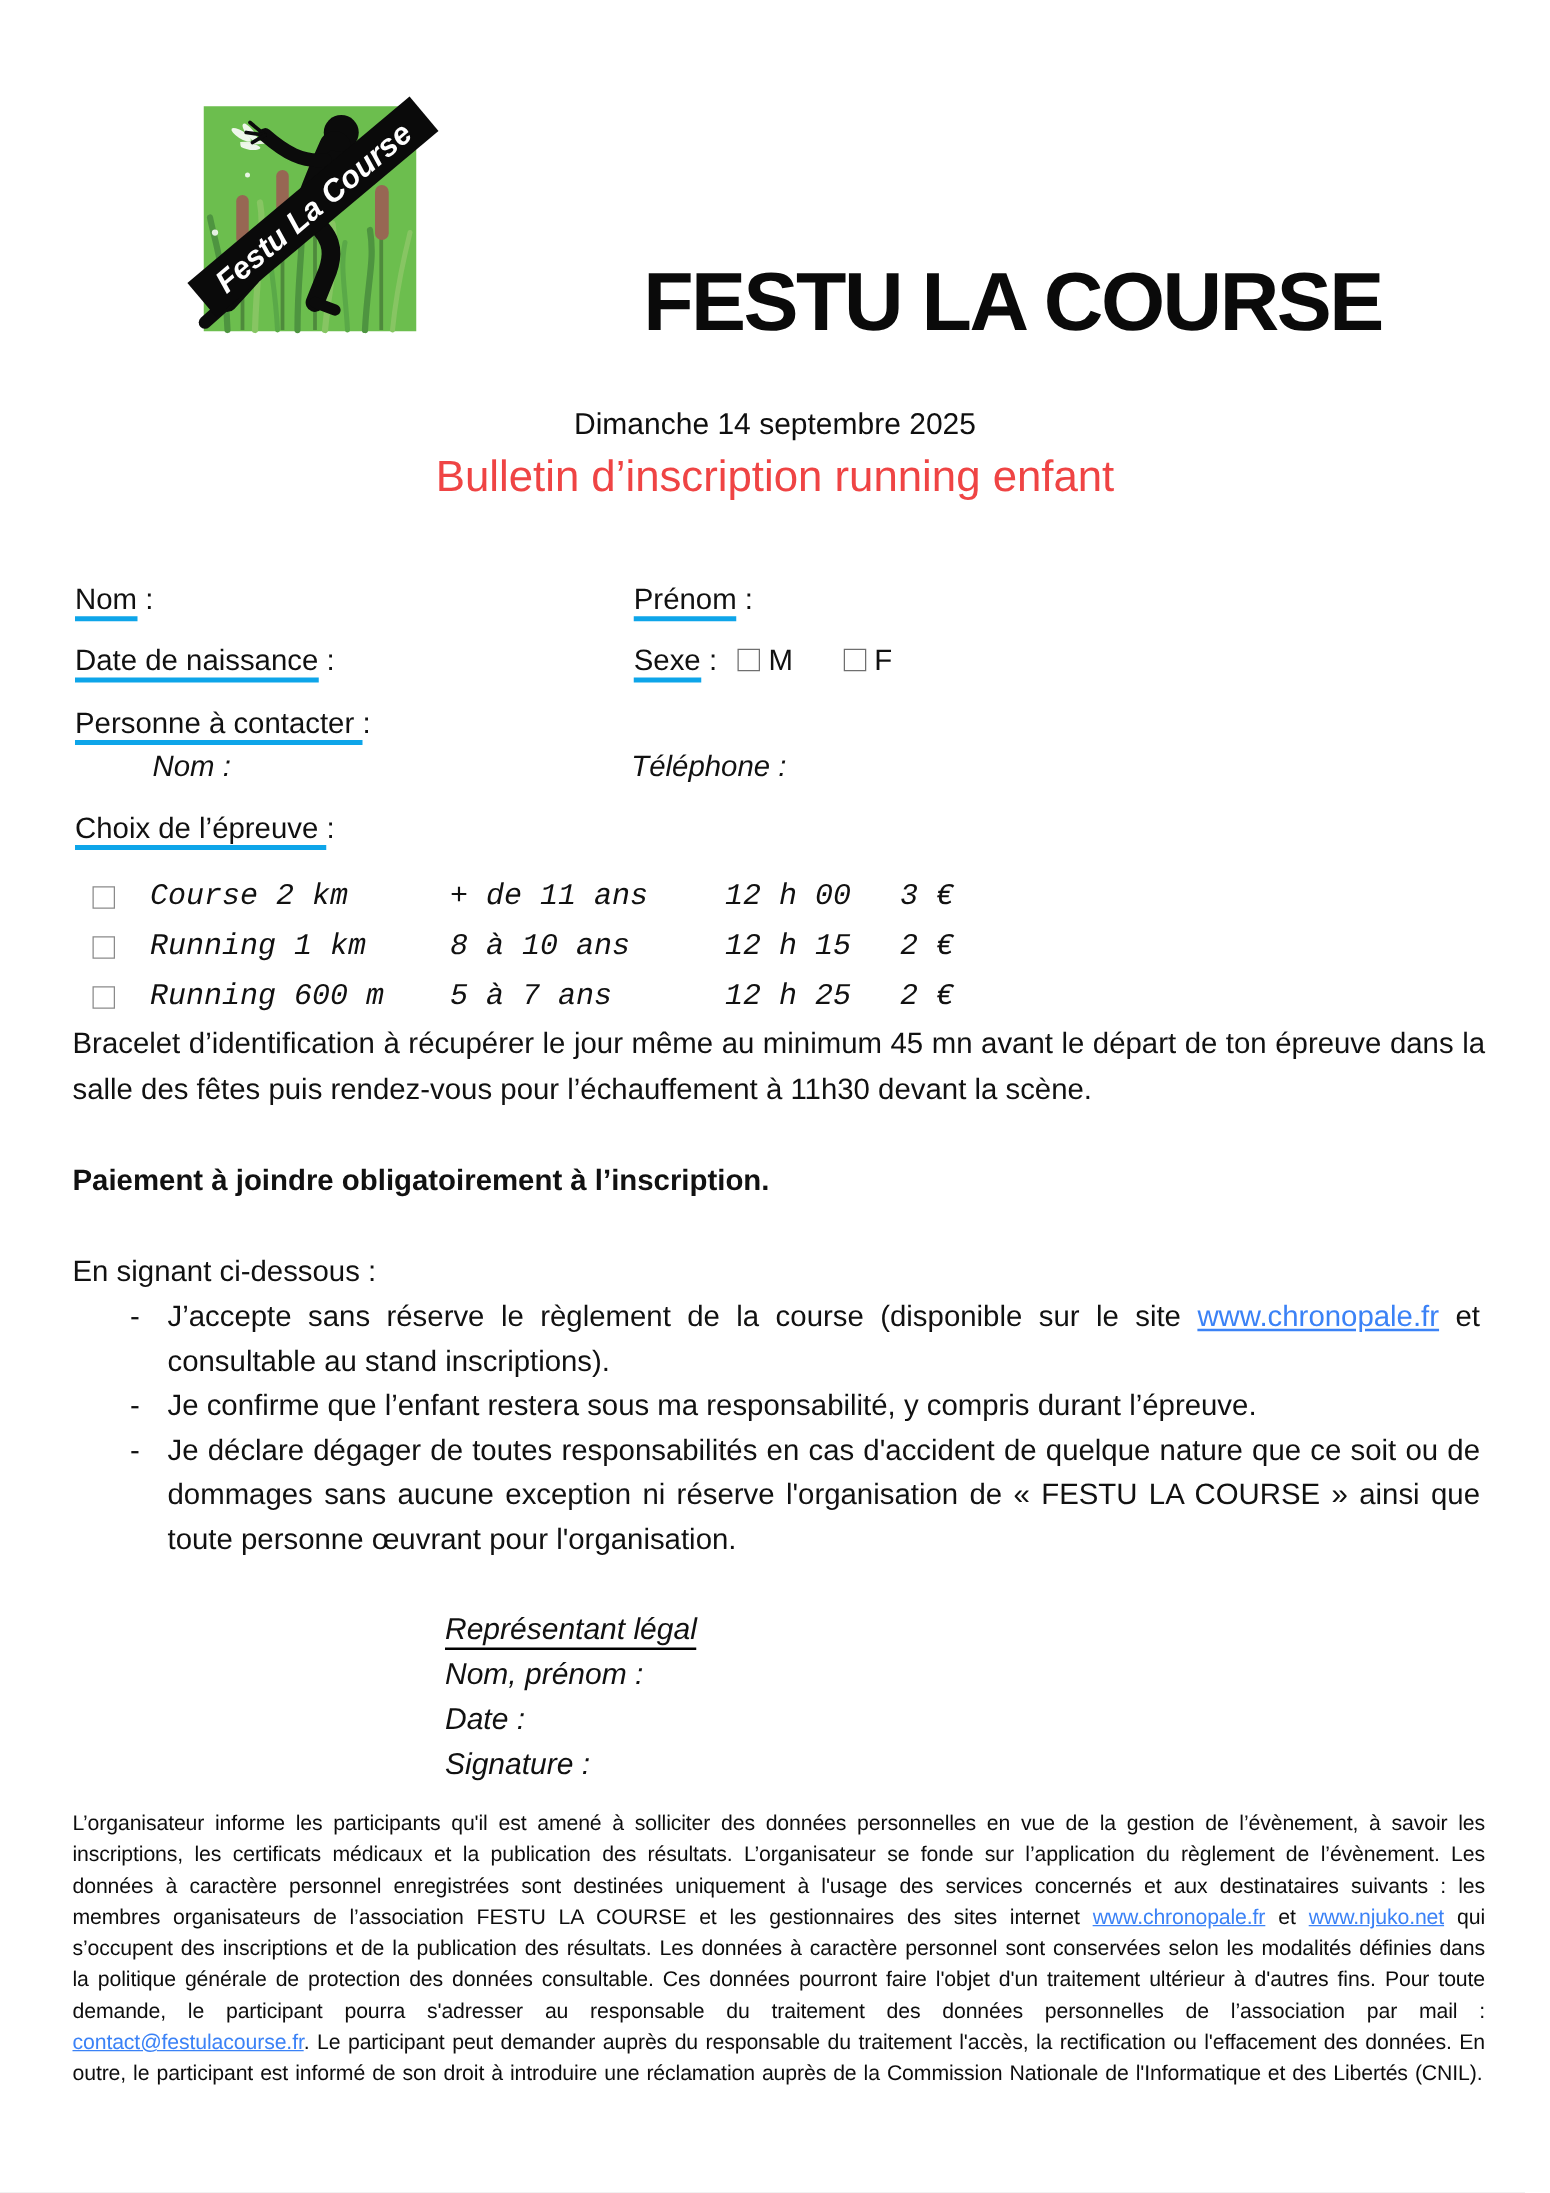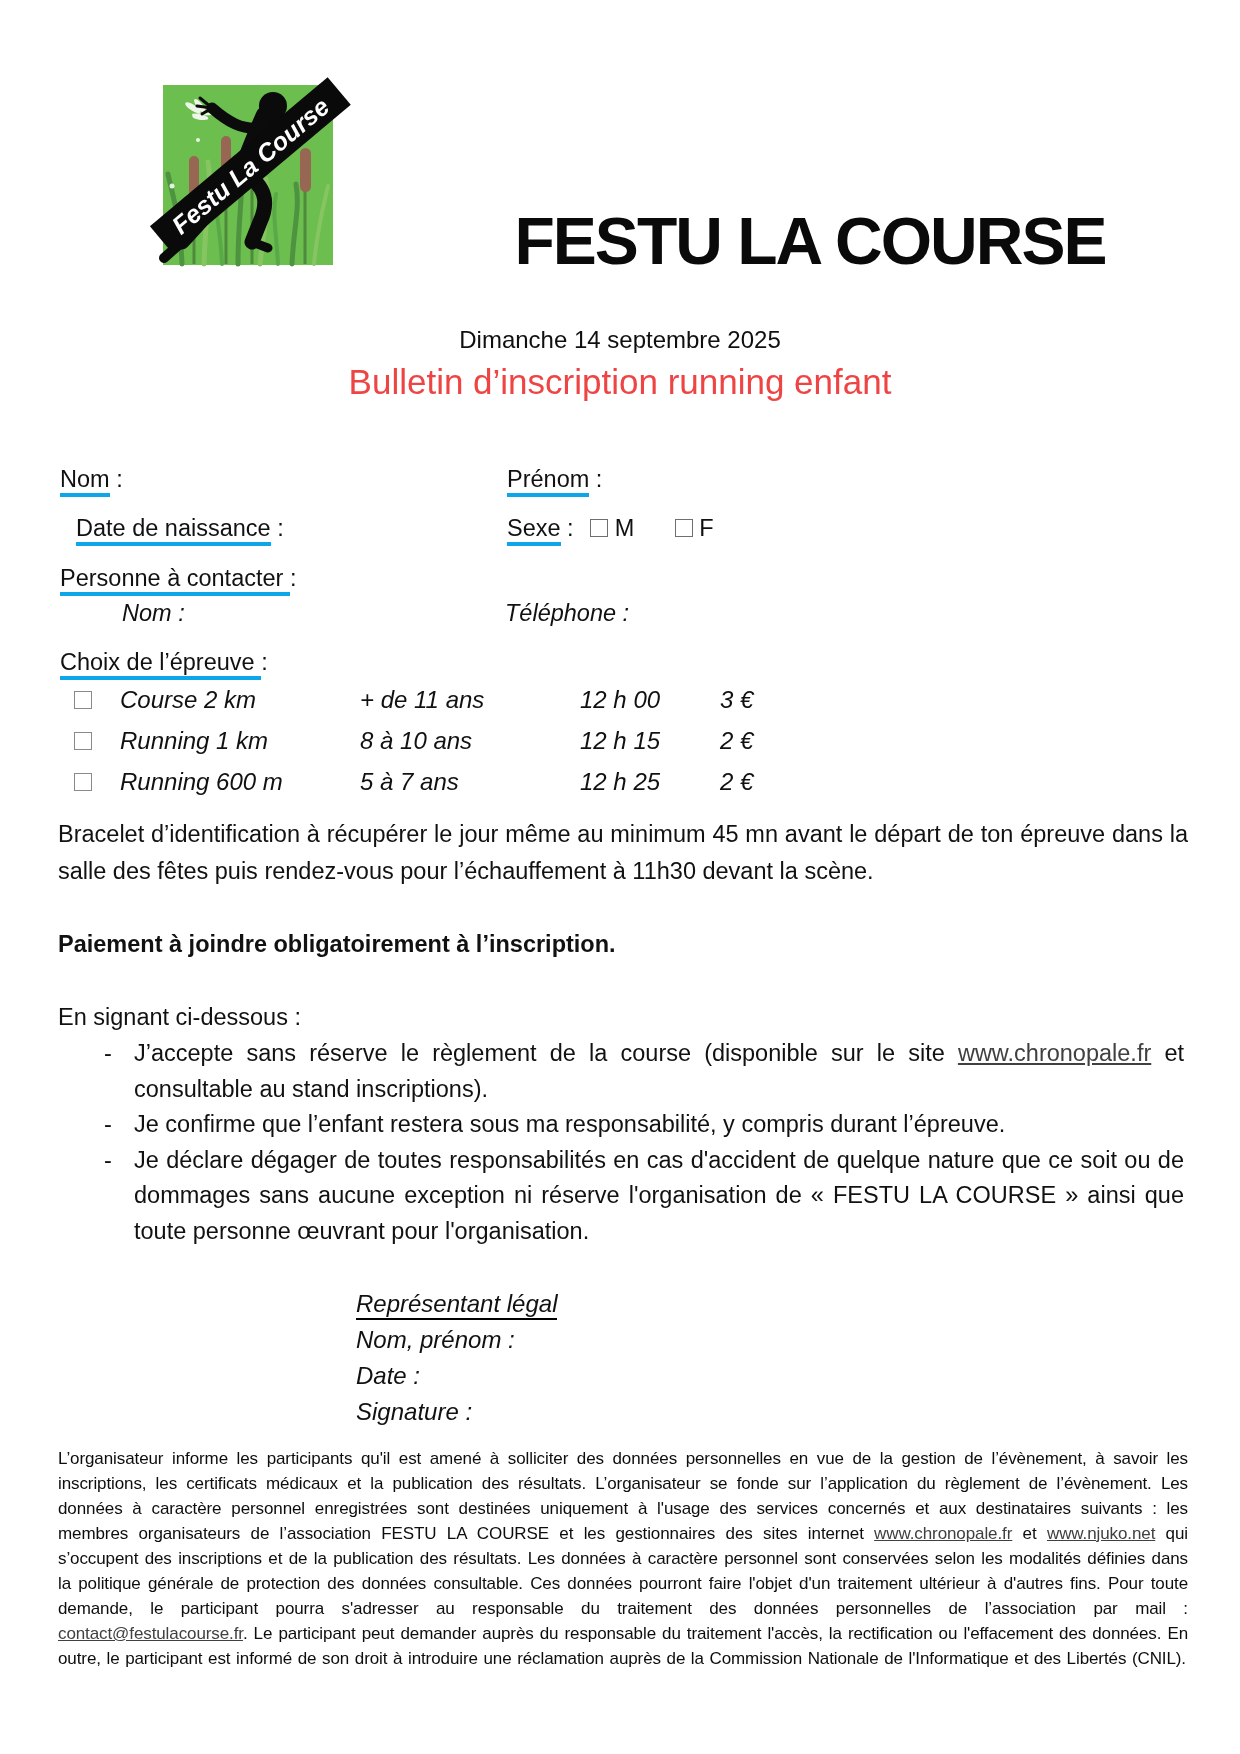--- a/index.html
+++ b/index.html
@@ -20,21 +20,21 @@
   .cb{display:inline-block;width:16px;height:16px;border:1.6px solid #6f6f6f;background:#fff;vertical-align:-1px;}
   .cb.dark{border-color:#8a8a8a;}
   .events-grid{display:grid;grid-template-columns:46px 240px 220px 140px auto;row-gap:13px;align-items:center;}
   .ev{font-size:24px;font-style:italic;white-space:nowrap;}
   .para{font-size:23.5px;line-height:37px;text-align:justify;}
   .bold{font-weight:700;}
   .bullets{font-size:23.5px;line-height:35.5px;}
   .bullet-item{display:flex;margin-bottom:0px;}
   .bullet-dash{width:30px;flex:none;}
   .bullet-text{width:1050px;text-align:justify;}
-  .link{color:#404040;text-decoration:underline;cursor:pointer;}
+  .link{color:#3b82f6;text-decoration:underline;cursor:pointer;}
   .rep-block{font-size:24px;font-style:italic;line-height:36px;}
   .rep-head{border-bottom:2px solid #000;padding-bottom:1px;}
   .legal{font-size:17px;line-height:25px;text-align:justify;letter-spacing:-0.1px;color:#0d0d0d;word-spacing:1px;}
   .legal .link{font-size:17px;}
   svg text{font-family:"Liberation Sans","DejaVu Sans",sans-serif;}
 </style>
 </head>
 <body>
 
 <div class="page">
@@ -120,42 +120,42 @@
   <div class="abs center doc-title" style="top:362px;">Bulletin d’inscription running enfant</div>
 
 
   <div class="abs lbl" style="left:60px;top:466px;">
     <span class="u">Nom</span><span> :</span>
   </div>
   <div class="abs lbl" style="left:507px;top:466px;">
     <span class="u">Prénom</span><span> :</span>
   </div>
 
-  <div class="abs lbl" style="left:60px;top:515px;margin-left:16px;">
+  <div class="abs lbl" style="left:60px;top:515px;">
     <span class="u">Date de naissance</span><span> :</span>
   </div>
   <div class="abs lbl" style="left:507px;top:515px;">
     <span class="u">Sexe</span><span> :</span>
     <span class="cb" style="margin-left:10px;"></span>
     <span>M</span>
     <span class="cb" style="margin-left:34px;"></span>
     <span>F</span>
   </div>
 
   <div class="abs lbl" style="left:60px;top:565px;">
     <span class="u">Personne à contacter </span><span>:</span>
   </div>
   <div class="abs lbl it" style="left:122px;top:600px;">Nom :</div>
   <div class="abs lbl it" style="left:505px;top:600px;">Téléphone :</div>
 
   <div class="abs lbl" style="left:60px;top:649px;">
     <span class="u">Choix de l’épreuve </span><span>:</span>
   </div>
 
-  <div class="abs events-grid" style="left:74px;top:686px;width:1110px;">
+  <div class="abs events-grid" style="left:74px;top:704px;width:1110px;font-family:Liberation Mono, monospace;">
     <span class="cb dark"></span>
     <span class="ev">Course 2 km</span>
     <span class="ev">+ de 11 ans</span>
     <span class="ev">12 h 00</span>
     <span class="ev">3 €</span>
 
     <span class="cb dark"></span>
     <span class="ev">Running 1 km</span>
     <span class="ev">8 à 10 ans</span>
     <span class="ev">12 h 15</span>

